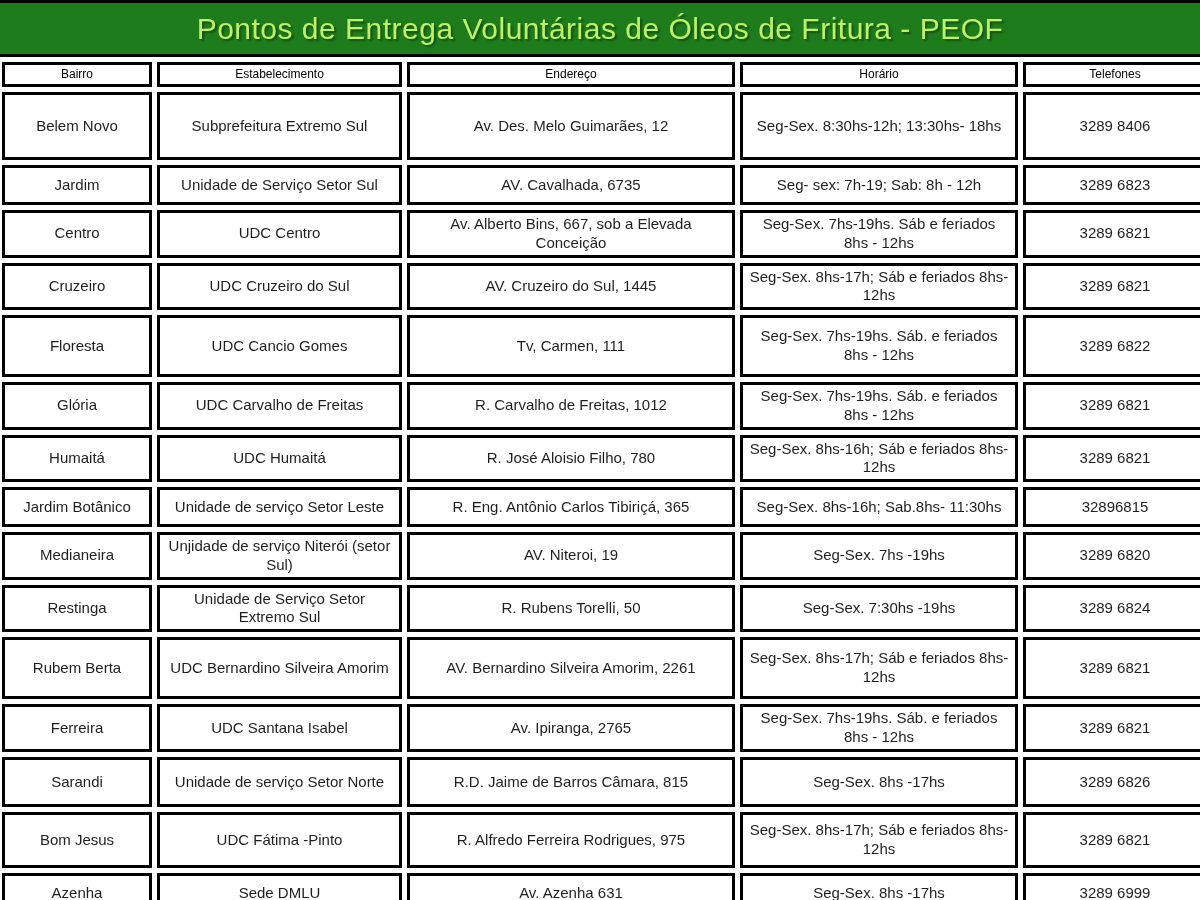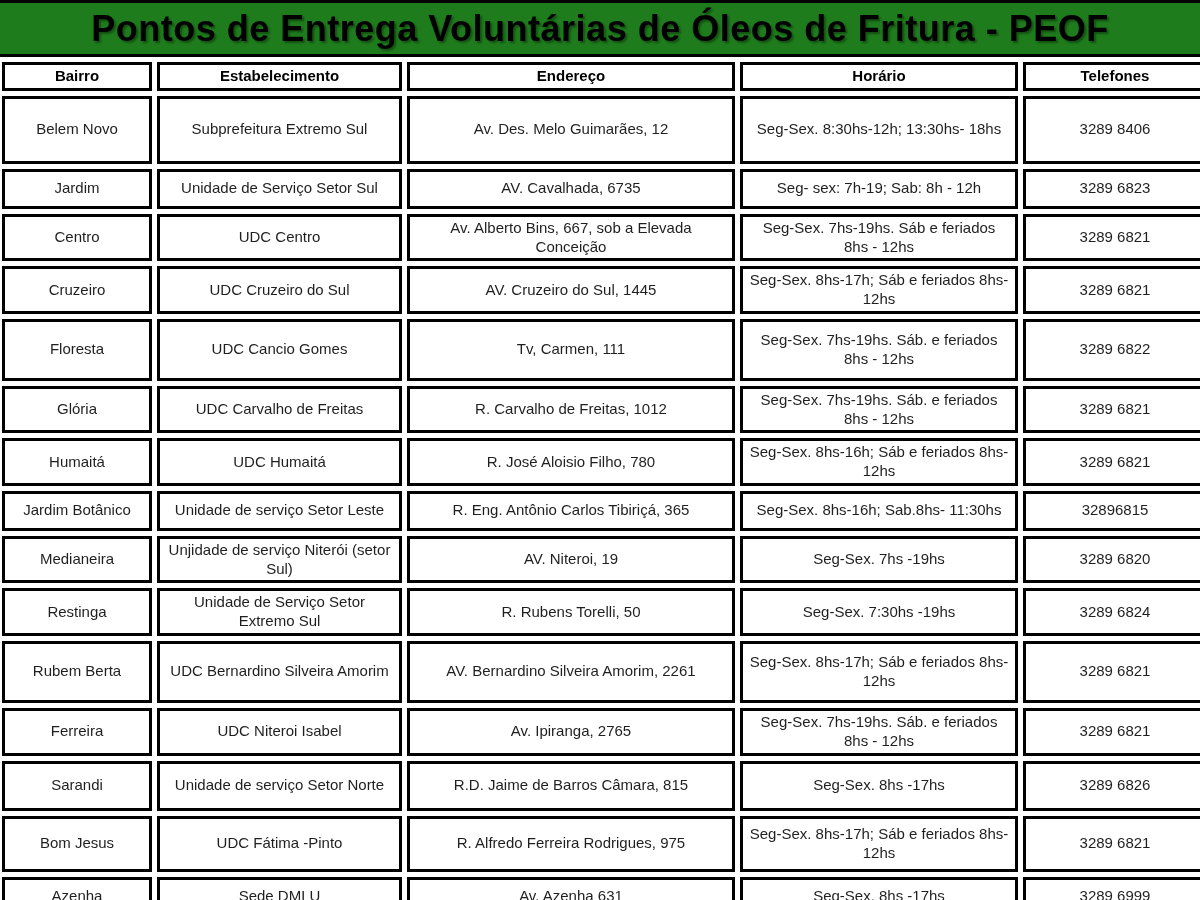--- a/index.html
+++ b/index.html
@@ -14,23 +14,23 @@
   .banner {
     width: calc(100% + 14px);
     margin-left: -7px;
     height: 57px;
     border: 3px solid #000000;
     display: flex;
     align-items: center;
     justify-content: center;
   }
   .banner h1 {
-    color: #000000;
-    font-size: 36px;
-    font-weight: bold;
+    color: #bef264;
+    font-size: 30px;
+    font-weight: normal;
     letter-spacing: 0.5px;
     white-space: nowrap;
     text-shadow: 2px 2px 2px rgba(0,0,0,0.35);
   }
 
   
   table {
     table-layout: fixed;
     border-collapse: separate;
     border-spacing: 5px;
@@ -41,22 +41,22 @@
     border: 3px solid #000000;
     background: #ffffff;
     text-align: center;
     vertical-align: middle;
     padding: 2px 6px;
     color: #1f1f1f;
     line-height: 1.25;
     overflow: hidden;
   }
   th {
-    font-size: 15px;
-    font-weight: bold;
+    font-size: 12px;
+    font-weight: normal;
     height: 16px;
     color: #000000;
   }
   td { font-size: 15px; }
 
   
   tbody td                     { height: 40px; }
   tbody tr:nth-child(1)  td    { height: 68px; }
   tbody tr:nth-child(5)  td    { height: 62px; }
   tbody tr:nth-child(6)  td    { height: 46px; }
@@ -162,21 +162,21 @@
   </tr>
       <tr>
     <td>Rubem Berta</td>
     <td>UDC Bernardino Silveira Amorim</td>
     <td>AV. Bernardino Silveira Amorim, 2261</td>
     <td>Seg-Sex. 8hs-17h; Sáb e feriados 8hs- 12hs</td>
     <td>3289 6821</td>
   </tr>
       <tr>
     <td>Ferreira</td>
-    <td>UDC Niteroi Isabel</td>
+    <td>UDC Santana Isabel</td>
     <td>Av. Ipiranga, 2765</td>
     <td>Seg-Sex. 7hs-19hs. Sáb. e feriados 8hs - 12hs</td>
     <td>3289 6821</td>
   </tr>
       <tr>
     <td>Sarandi</td>
     <td>Unidade de serviço Setor Norte</td>
     <td>R.D. Jaime de Barros Câmara, 815</td>
     <td>Seg-Sex. 8hs -17hs</td>
     <td>3289 6826</td>

